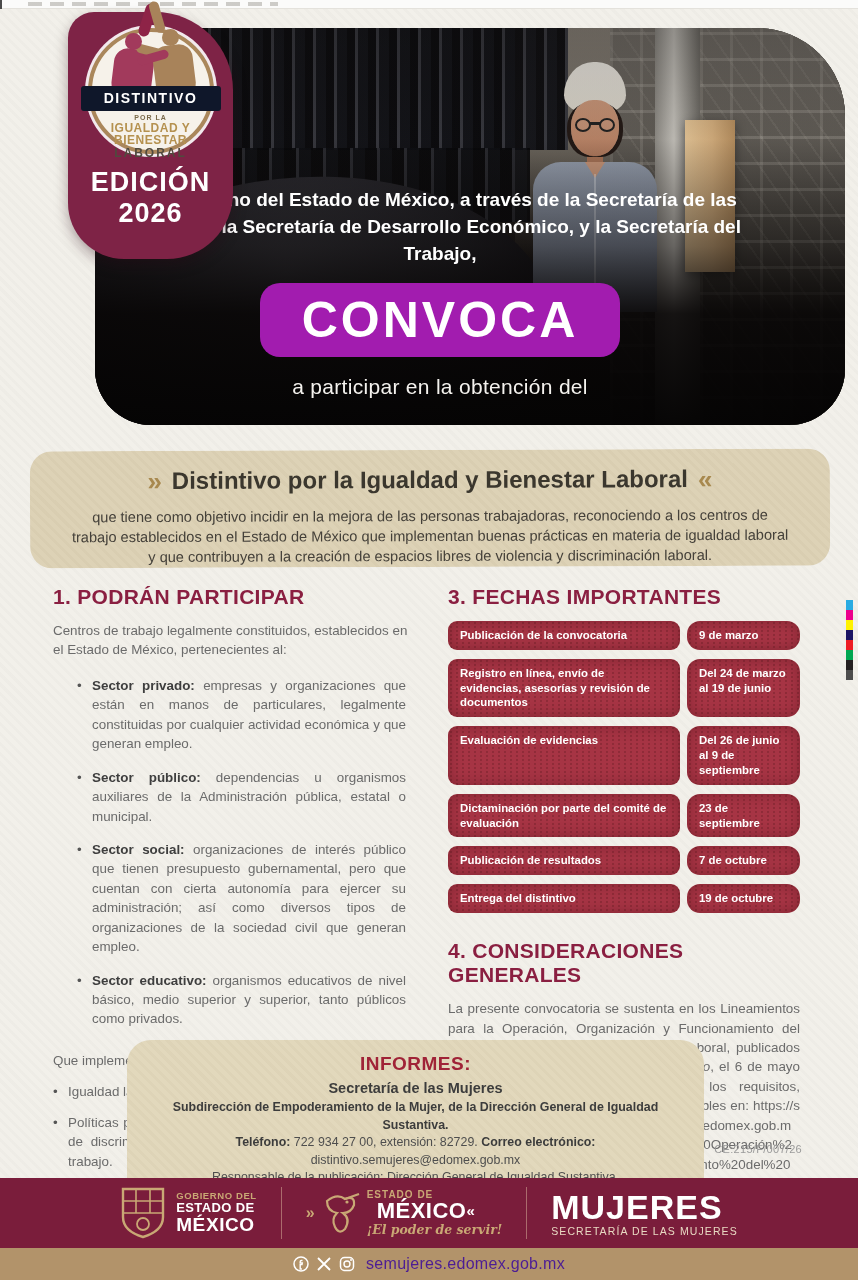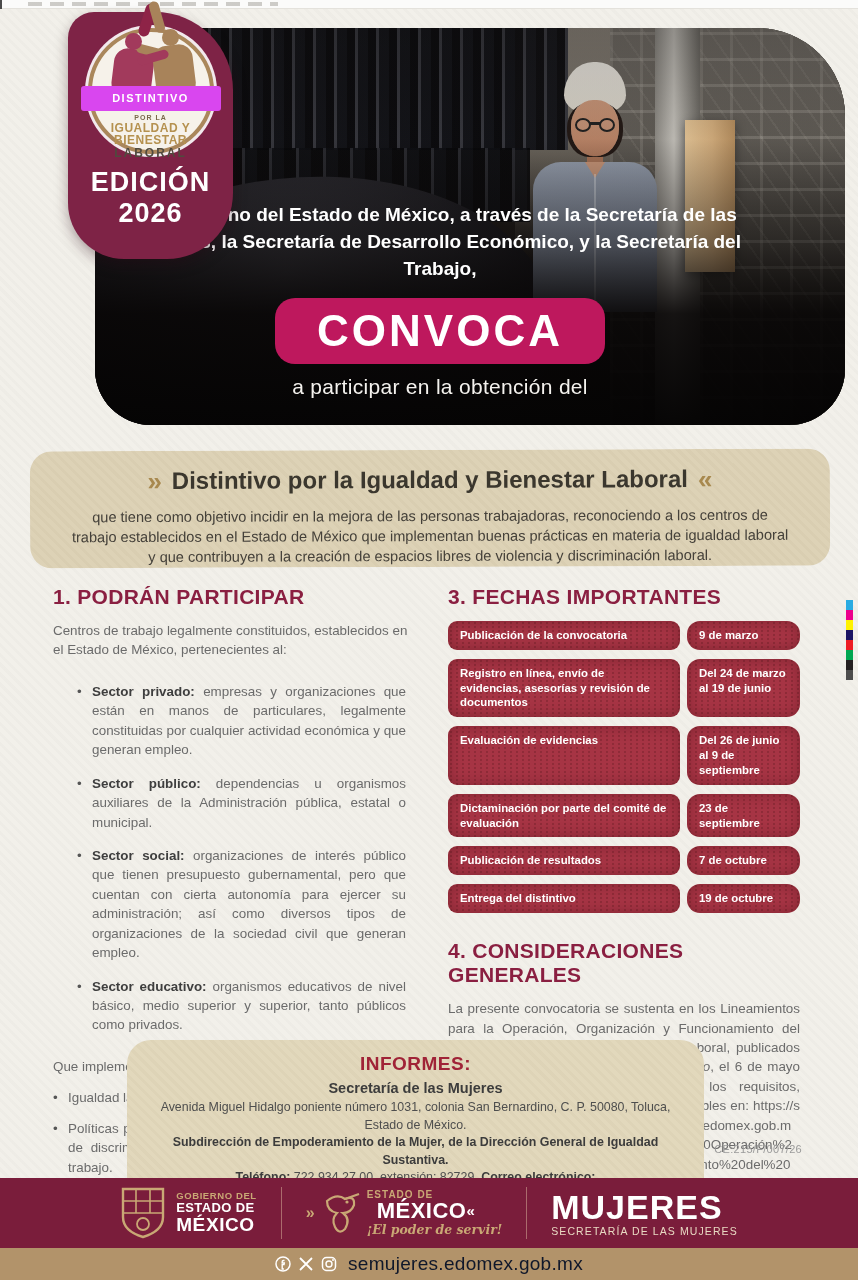--- a/index.html
+++ b/index.html
@@ -51,40 +51,40 @@
   .w-body { width:124px; height:150px; margin-top:0; border-radius:28px 28px 0 0; position:relative;
       background:linear-gradient(175deg,#9aa3b2 0%,#8790a1 52%,#6f7889 100%); }
   .w-body::before { content:""; position:absolute; left:52px; top:0; width:20px; height:16px;
       background:#cf9b7d; clip-path:polygon(0 0,100% 0,50% 100%); }
   .w-body::after { content:""; position:absolute; left:61px; top:12px; width:2px; height:130px; background:rgba(255,255,255,.35); }
   .ph-shade { position:absolute; inset:0;
       background:linear-gradient(180deg, rgba(10,8,8,.28) 0%, rgba(10,8,8,.06) 28%, rgba(10,8,8,.50) 55%, rgba(8,6,6,.93) 72%, rgba(5,4,4,.99) 100%); }
 
   .hero-copy { position:absolute; left:0; right:0; bottom:0; padding:0 95px 26px 35px; text-align:center; color:#fff; }
   .hero-intro { font-size:19px; line-height:1.42; font-weight:bold; max-width:660px; margin:0 auto; }
-  .convoca { display:inline-block; margin:15px 0 11px; padding:8px 42px; background:#be185d; border-radius:20px;
-      font-size:44px; font-weight:800; letter-spacing:3px; color:#fff; }
+  .convoca { display:inline-block; margin:15px 0 18px; padding:8px 42px; background:#a21caf; border-radius:20px;
+      font-size:50px; font-weight:800; letter-spacing:3px; color:#fff; }
   .hero-sub { font-size:21px; font-weight:500; color:#f4f2ee; letter-spacing:.3px; }
 
   
   .hero-panel { position:absolute; left:68px; top:12px; width:165px; height:247px; background:#7e2346;
       border-radius:26px 78px 66px 56px; z-index:6; display:flex; flex-direction:column; align-items:center;
       box-shadow:0 6px 14px rgba(40,10,20,.35); }
   .badge { position:relative; width:126px; height:126px; margin-top:16px; border-radius:50%;
       background:#f6f2ea; border:4px solid #aa875b; box-shadow:0 0 0 3px rgba(255,255,255,.9); }
   .ribbon-a { position:absolute; left:50px; top:-29px; width:11px; height:34px; background:#8e2347; border-radius:6px; transform:rotate(18deg); }
   .ribbon-b { position:absolute; left:60px; top:-31px; width:10px; height:32px; background:#a8835a; border-radius:6px; transform:rotate(-16deg); }
   .head-l { position:absolute; left:33px; top:1px;  width:17px; height:17px; border-radius:50%; background:#a23a5c; }
   .head-r { position:absolute; left:70px; top:-3px; width:17px; height:17px; border-radius:50%; background:#a8835a; }
   .body-l { position:absolute; left:21px; top:17px; width:40px; height:44px; border-radius:14px 14px 8px 8px; background:#a23a5c; transform:rotate(7deg); }
   .body-r { position:absolute; left:62px; top:13px; width:40px; height:48px; border-radius:14px 14px 8px 8px; background:#a8835a; transform:rotate(-7deg); }
   .arm-l  { position:absolute; left:45px; top:21px; width:32px; height:9px; border-radius:5px; background:#a23a5c; transform:rotate(-16deg); }
   .arm-r  { position:absolute; left:44px; top:15px; width:32px; height:9px; border-radius:5px; background:#a8835a; transform:rotate(14deg); }
-  .banner-ribbon { position:absolute; left:-11px; right:-11px; top:54px; height:25px; background:#d946ef; border-radius:3px;
-      color:#fff; font-weight:800; font-size:11px; letter-spacing:1.5px; text-align:center; line-height:25px; z-index:3; }
+  .banner-ribbon { position:absolute; left:-11px; right:-11px; top:54px; height:25px; background:#0f172a; border-radius:3px;
+      color:#fff; font-weight:800; font-size:14px; letter-spacing:1.5px; text-align:center; line-height:25px; z-index:3; }
   .badge-textcol { position:absolute; left:0; right:0; top:82px; text-align:center; z-index:2; line-height:1.02; }
   .bt-porla    { font-size:7px;  font-weight:700; color:#7a6a4a; letter-spacing:1px; margin-bottom:1px; }
   .bt-gold     { font-size:12px; font-weight:800; color:#b5914f; letter-spacing:.5px; }
   .bt-laboral  { font-size:12px; font-weight:800; color:#504a3e; letter-spacing:2px; }
   .edition { margin-top:13px; text-align:center; color:#fff; font-weight:800; font-size:27px; line-height:1.15; letter-spacing:1px; }
 
   
   .tan-strip { position:absolute; left:30px; right:28px; top:450px; height:117px; padding:15px 40px 0;
       background:
         repeating-linear-gradient(45deg, rgba(120,100,60,.04) 0 3px, transparent 3px 7px),
@@ -93,21 +93,21 @@
   .ts-title { font-size:24px; font-weight:800; color:#3b372e; }
   .ts-quote { color:#a8894f; font-weight:800; font-size:26px; vertical-align:-1px; padding:0 10px; }
   .ts-body { margin-top:10px; font-size:14.6px; line-height:1.38; color:#45413a; font-weight:500; }
 
   
   .cols { position:absolute; left:53px; top:585px; width:747px; display:flex; gap:38px; }
   .col-left  { width:357px; }
   .col-right { width:352px; }
   h2.sec { color:#8a1f41; font-size:21px; font-weight:800; letter-spacing:.3px; margin-bottom:12px; }
   .body-txt { font-size:13.4px; line-height:1.45; color:#6b6b6b; }
-  .col-left .intro { margin-bottom:22px; }
+  .col-left .intro { margin-bottom:16px; }
   ul.sectors { list-style:none; margin:0 4px 0 24px; }
   ul.sectors li { position:relative; padding-left:15px; margin-bottom:14px; text-align:justify; }
   ul.sectors li::before { content:"•"; position:absolute; left:0; top:0; color:#555; }
   .lead { font-weight:800; color:#3e3e3e; }
   .acciones-intro { margin:22px 0 12px; }
   ul.plain { list-style:none; }
   ul.plain li { position:relative; padding-left:15px; margin-bottom:11px; text-align:justify; }
   ul.plain li::before { content:"•"; position:absolute; left:0; top:0; color:#555; }
 
   
@@ -160,21 +160,21 @@
   .g2-big { color:#ffffff; font-size:22px; font-weight:700; letter-spacing:.5px;margin-left:10px; }
   .g2-mark { font-size:15px; vertical-align:2px; }
   .g2-script { color:#c9a875; font-size:12.5px; font-weight:bold; font-style:italic; font-family:"DejaVu Serif", serif; margin-top:2px; }
   .g3 { text-align:left; line-height:1; }
   .g3-big { color:#fff; font-size:34px; font-weight:800; letter-spacing:1px; }
   .g3-sub { color:#e8d9c2; font-size:10.5px; letter-spacing:1.1px; margin-top:2px; }
 
   .bottombar { position:absolute; left:0; top:1248px; width:858px; height:32px; background:#b2936a;
       display:flex; align-items:center; justify-content:center; gap:7px; }
   .soc { width:16px; height:16px; display:block; }
-  .bb-url { color:#0f172a; font-size:19px; letter-spacing:.3px; margin-left:4px; }
+  .bb-url { color:#4c1d95; font-size:16px; letter-spacing:.3px; margin-left:4px; }
 </style>
 </head>
 <body>
 
 <div class="page">
 
   <div class="sliver">
     <div class="edge"></div>
     <div class="marks"></div>
   </div>
@@ -295,21 +295,20 @@
           <div>Las empresas interesadas deberán acceder al siguiente enlace:</div>
           <div class="url">https://distintivoempresas_semujeres.edomex.gob.mx/</div>
         </div>
       </div>
     </div>
   </div>
 
   <div class="informes">
     <div class="inf-h">INFORMES:</div>
     <div class="inf-sub">Secretaría de las Mujeres</div>
-    <div class="inf-line">Avenida Miguel Hidalgo poniente número 1031, colonia San Bernardino, C. P. 50080, Toluca, Estado de México.</div>
     <div class="inf-line b"><span class="b">Subdirección de Empoderamiento de la Mujer, de la Dirección General de Igualdad Sustantiva.</span></div>
     <div class="inf-line"><span class="b">Teléfono:</span><span> 722 934 27 00, extensión: 82729. </span><span class="b">Correo electrónico:</span><span> distintivo.semujeres@edomex.gob.mx</span></div>
     <div class="inf-line">Responsable de la publicación: Dirección General de Igualdad Sustantiva.</div>
     <div class="inf-line">Toluca, Estado de México, 9 de marzo de 2026.</div>
   </div>
 
   <div class="folio">CE:215/F/007/26</div>
 
   <div class="colorbar">
     <div style="background:#29abe2"></div>

